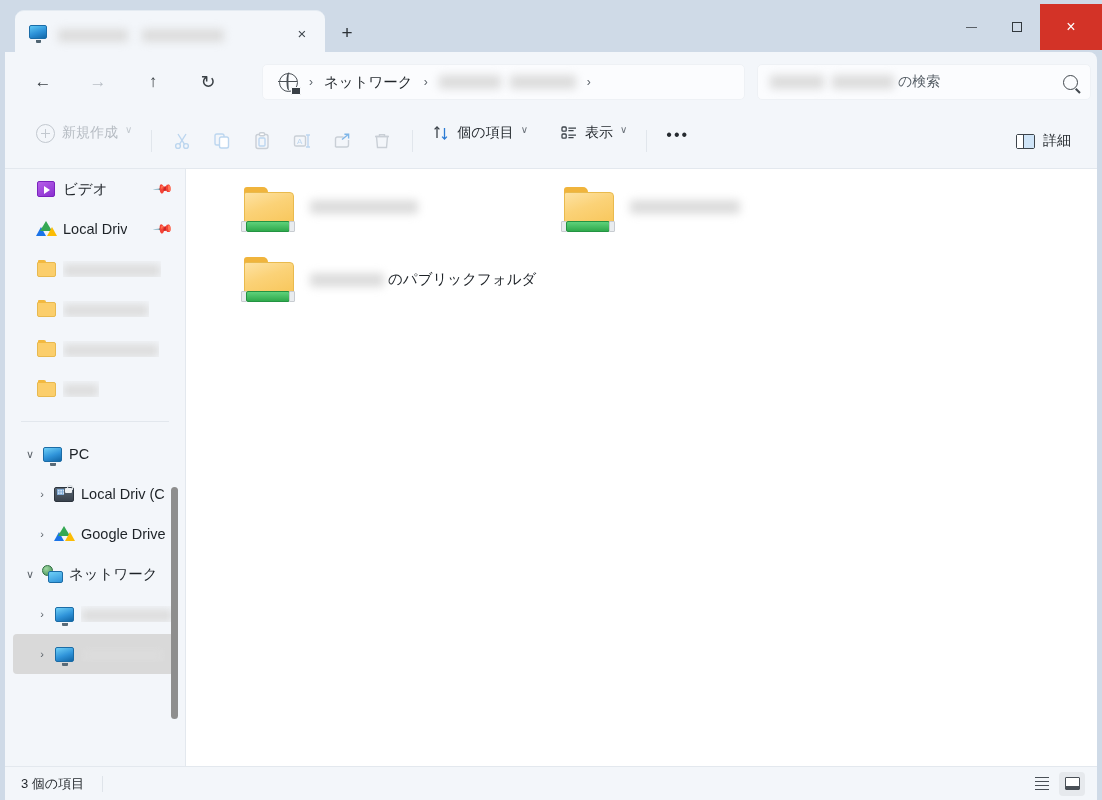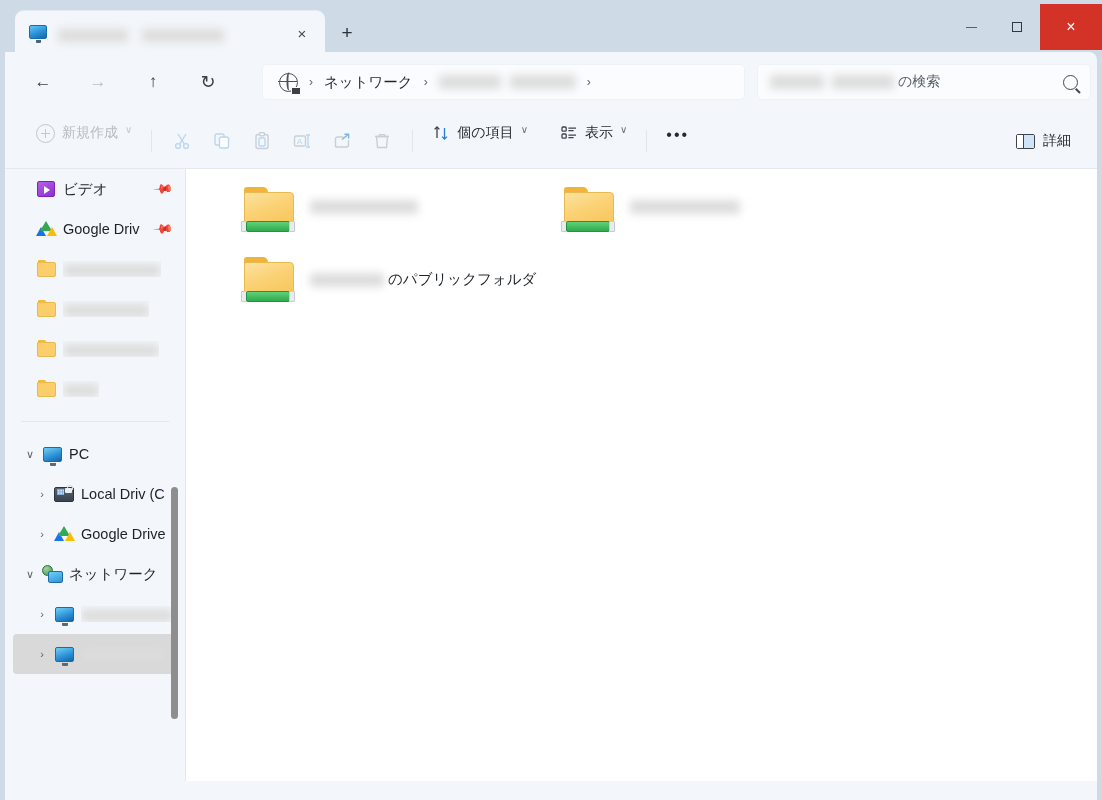--- a/index.html
+++ b/index.html
@@ -511,21 +511,21 @@
           </div>
 
           <div class="nav-item" style="padding-left:22px;">
             <span class="nav-ico">
               <span class="ic-gdrive">
                   <i class="g1"></i>
                   <i class="g2"></i>
                   <i class="g3"></i>
                 </span>
             </span>
-            <span class="nav-label">Google Driv</span>
+            <span class="nav-label">Local Driv</span>
             <span class="nav-pin">📌</span>
           </div>
 
           <div class="nav-item" style="padding-left:22px;">
             <span class="nav-ico">
                 <span class="ic-folder-sm"></span>
               </span>
             <span class="nav-label"><span class="blur-chip" style="width:98px;height:13px;"></span></span>
           </div>
           <div class="nav-item" style="padding-left:22px;">
@@ -656,15 +656,32 @@
             <span class="file-label">
               <span class="blur-chip" style="width:74px;height:14px;margin-right:4px;"></span>
               <span>のパブリックフォルダ</span>
             </span>
           </div>
 
         </div>
       </div>
     </div>
 
+    <div class="statusbar">
+      <span class="status-text">3 個の項目</span>
+      <span class="status-sep"></span>
+      <div class="view-toggles">
+        <div class="vt">
+          <span class="vt-lines">
+              <span></span>
+              <span></span>
+              <span></span>
+              <span></span>
+            </span>
+        </div>
+        <div class="vt active">
+          <span class="vt-box"></span>
+        </div>
+      </div>
+    </div>
 
   </div>
 </div>
 
 </body></html>

